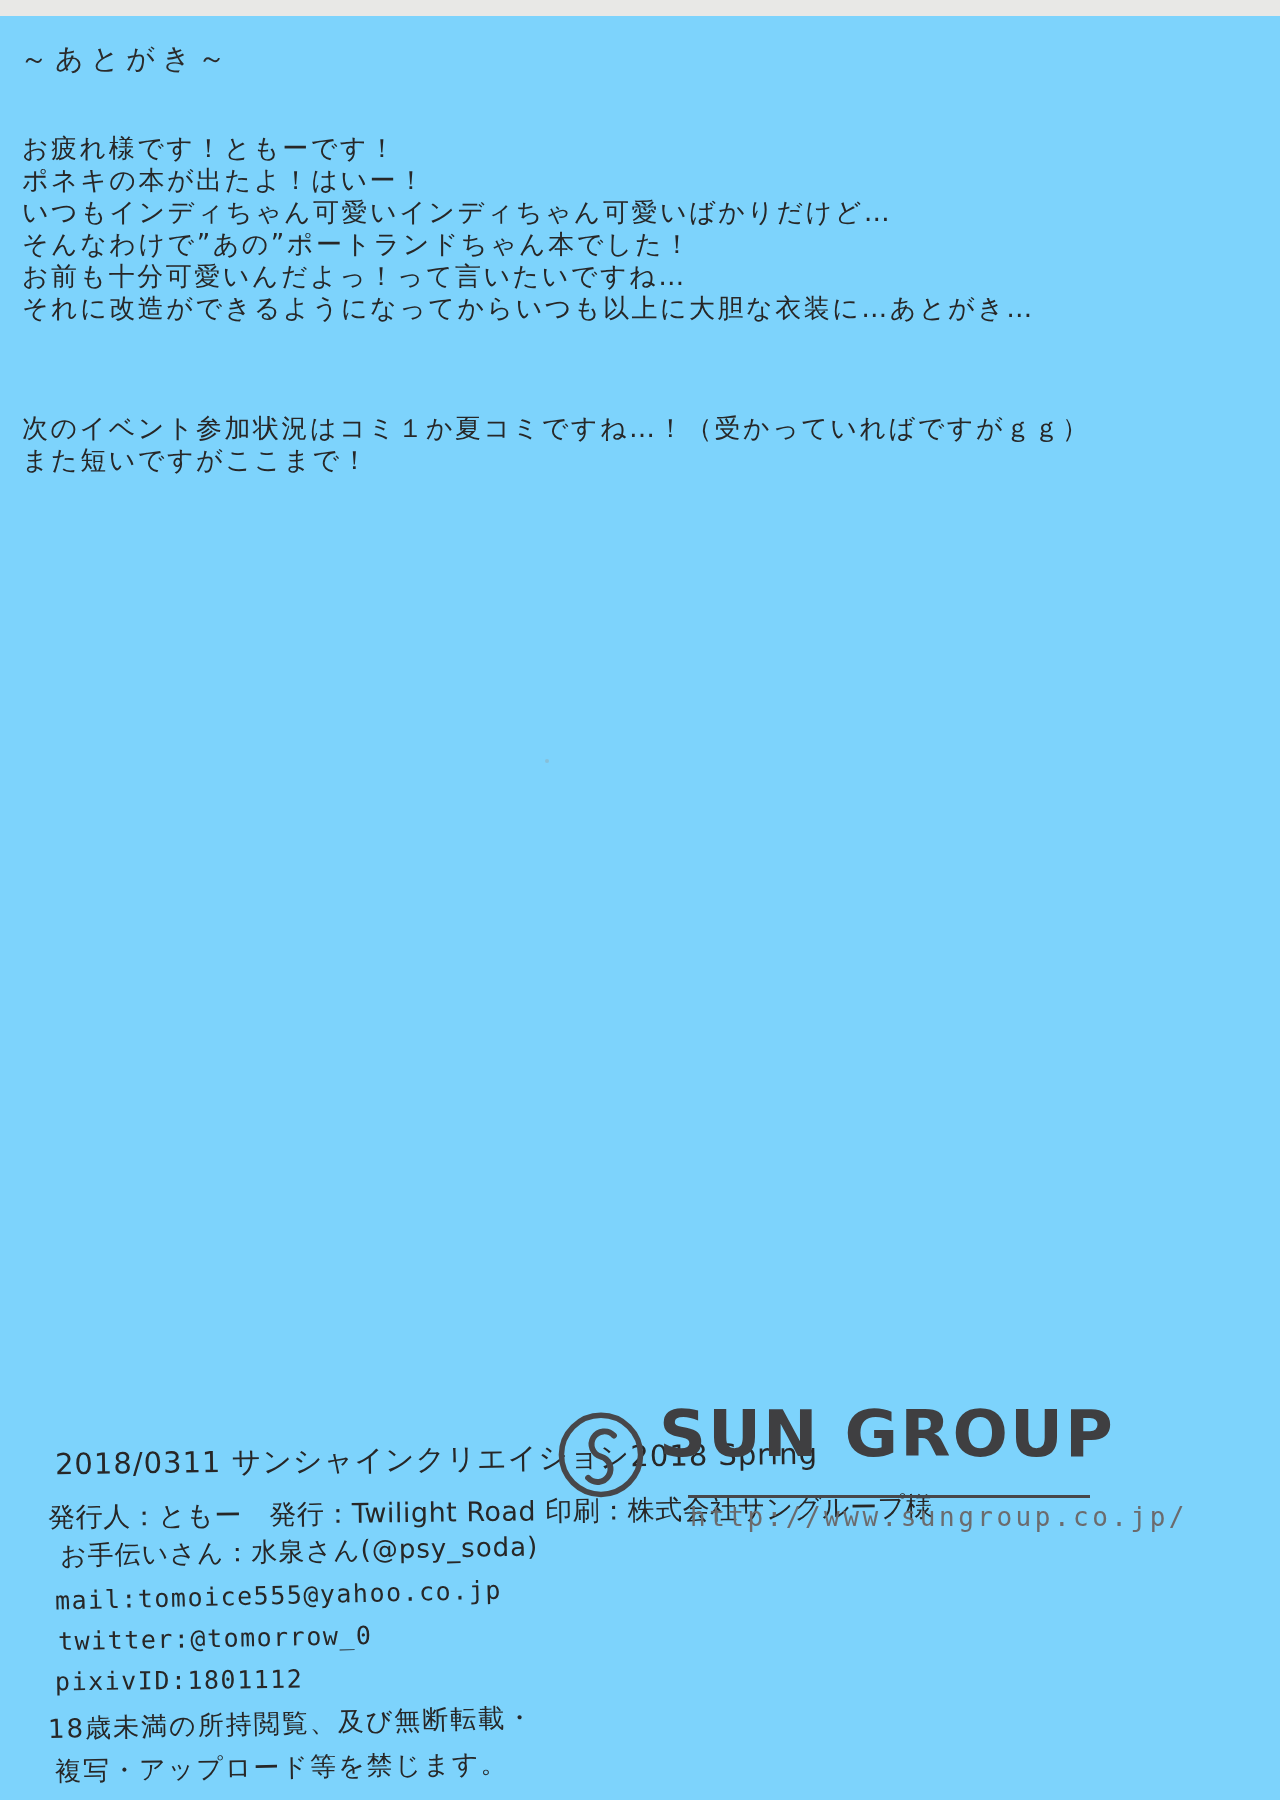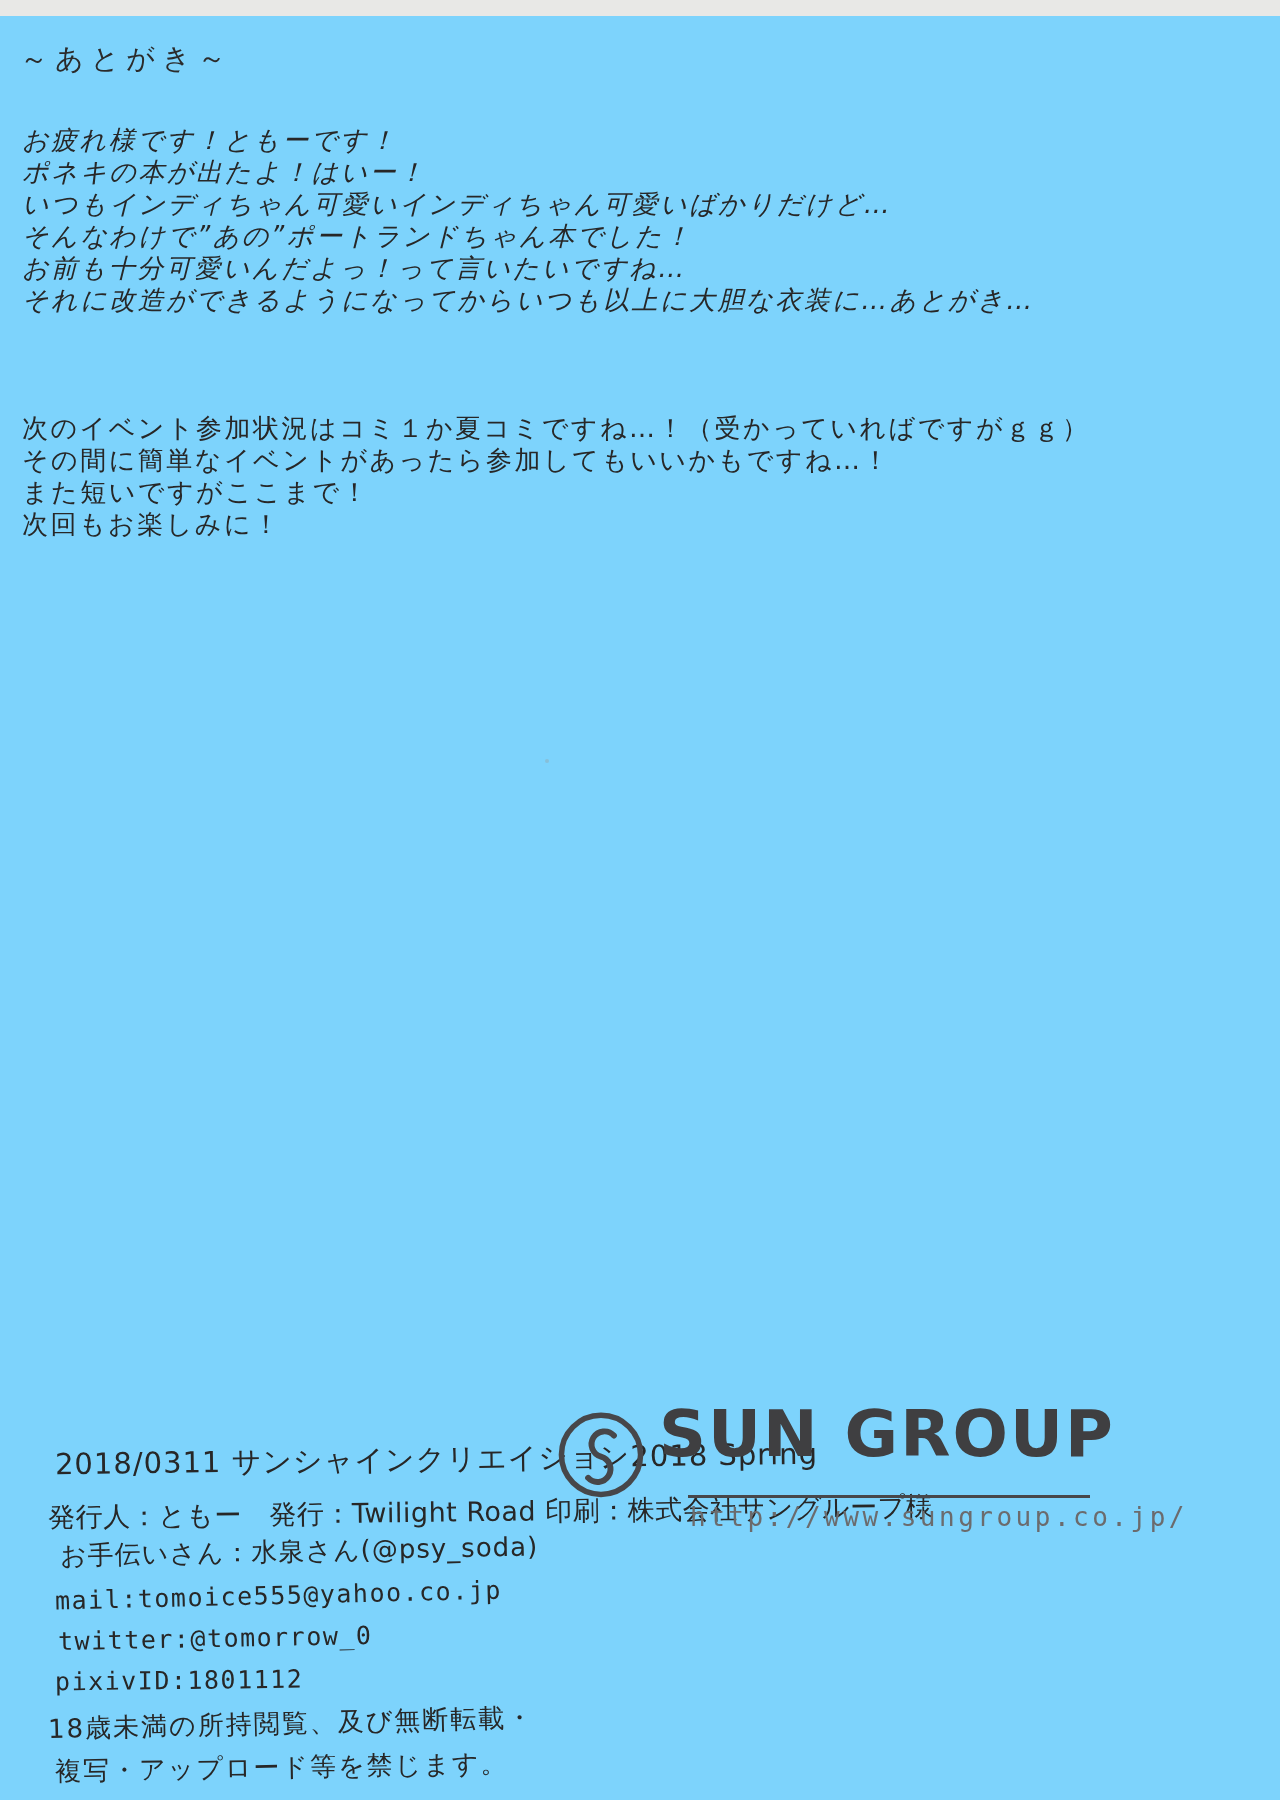--- a/index.html
+++ b/index.html
@@ -16,21 +16,21 @@
     overflow:hidden;
   }
   
   .page-title{
     position:absolute;left:20px;top:24px;
     font-size:28px;letter-spacing:7px;font-weight:500;
     color:#2b2b2b;
     transform:rotate(-0.3deg);
   }
   .para{position:absolute;left:22px;}
-  .para1{top:108px;font-style:italic;}
+  .para1{top:116px;}
   .para2{top:396px;}
   .para .line{
     font-size:26px;line-height:32px;letter-spacing:2.5px;
     color:#272727;white-space:nowrap;
   }
   
   .colophon-line{
     position:absolute;white-space:nowrap;color:#272727;
   }
   .c-event   {left:55px;top:1424px;font-size:29px;letter-spacing:1px;transform:rotate(-0.8deg);}
@@ -78,23 +78,21 @@
     <div class="line">お疲れ様です！ともーです！</div>
     <div class="line">ポネキの本が出たよ！はいー！</div>
     <div class="line">いつもインディちゃん可愛いインディちゃん可愛いばかりだけど…</div>
     <div class="line">そんなわけで”あの”ポートランドちゃん本でした！</div>
     <div class="line">お前も十分可愛いんだよっ！って言いたいですね…</div>
     <div class="line">それに改造ができるようになってからいつも以上に大胆な衣装に…あとがき…</div>
   </div>
 
   <div class="para para2">
     <div class="line">次のイベント参加状況はコミ１か夏コミですね…！（受かっていればですがｇｇ）</div>
-    <div class="line">その間に簡単なイベントがあったら参加してもいいかもですね…！</div>
     <div class="line">また短いですがここまで！</div>
-    <div class="line">次回もお楽しみに！</div>
   </div>
 
   <div class="scan-speck"></div>
 
   <div class="colophon-line c-event">2018/0311 サンシャインクリエイション2018 Spring</div>
   <div class="colophon-line c-publisher">発行人：ともー　発行：Twilight Road 印刷：株式会社サングループ様</div>
   <div class="colophon-line c-helper">お手伝いさん：水泉さん(@psy_soda)</div>
   <div class="colophon-line c-mail">mail:tomoice555@yahoo.co.jp</div>
   <div class="colophon-line c-twitter">twitter:@tomorrow_0</div>
   <div class="colophon-line c-pixiv">pixivID:1801112</div>

